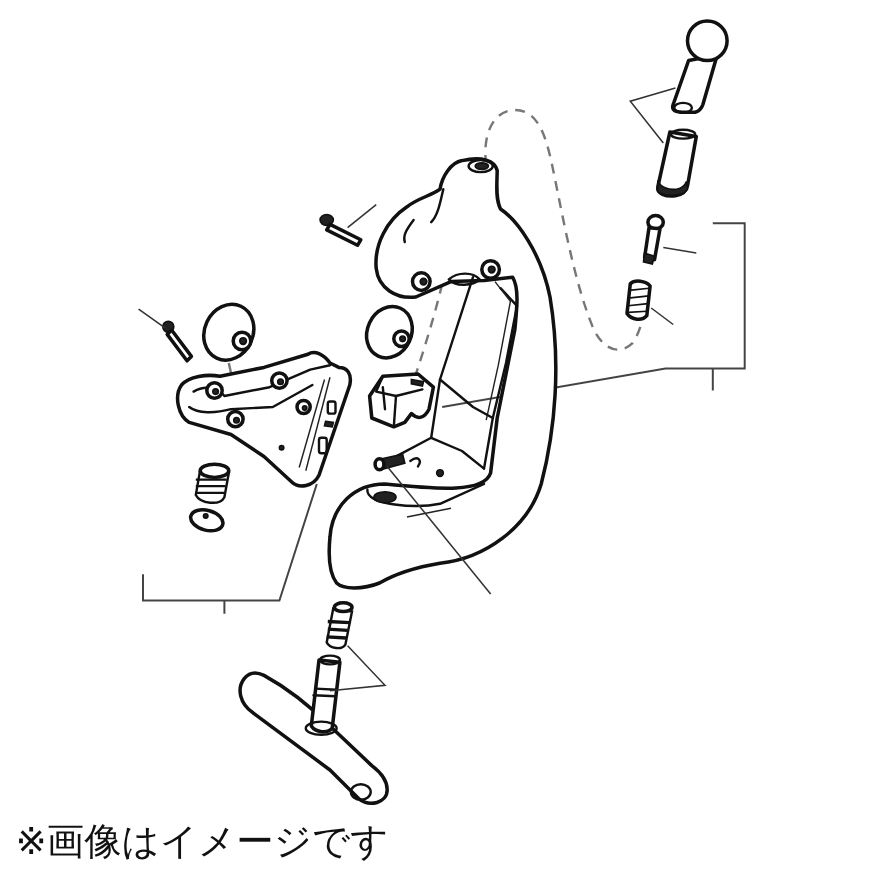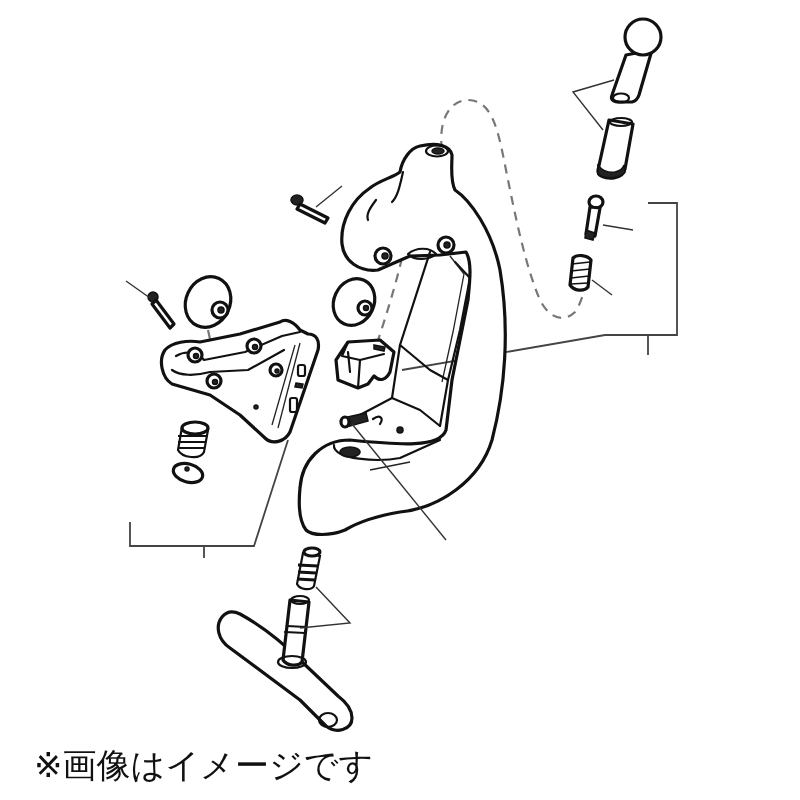--- a/index.html
+++ b/index.html
@@ -1,18 +1,18 @@
 <!DOCTYPE html>
 <html><head>
 <meta charset="utf-8">
 <style>
   html, body { margin: 0; padding: 0; background: #ffffff; }
   body { width: 800px; height: 800px; position: relative; overflow: hidden; font-family: "DejaVu Sans", sans-serif; }
   #diagram { position: absolute; left: 0; top: 0; width: 800px; height: 740px; }
-  .caption { position: absolute; left: 34px; top: 748px; font-size: 34px; color: #111111; letter-spacing: 0px; line-height: 1; white-space: nowrap; }
+  .caption { position: absolute; left: 14px; top: 748px; font-size: 34px; color: #111111; letter-spacing: 0px; line-height: 1; white-space: nowrap; }
   .ol { fill: #ffffff; stroke: #111; stroke-width: 3.2; stroke-linejoin: round; stroke-linecap: round; }
   .olt { fill: none; stroke: #111; stroke-width: 2.2; stroke-linejoin: round; stroke-linecap: round; }
   .thin { fill: none; stroke: #222; stroke-width: 1.3; }
   .lead { fill: none; stroke: #333; stroke-width: 1.4; }
   .bracket { fill: none; stroke: #444; stroke-width: 1.8; }
   .dash { fill: none; stroke: #777; stroke-width: 2.2; stroke-dasharray: 9 7; }
   .dark { fill: #222; stroke: #111; stroke-width: 1.5; }
   .thread { fill: #fff; stroke: #111; stroke-width: 2.2; }
 </style>
 </head>

